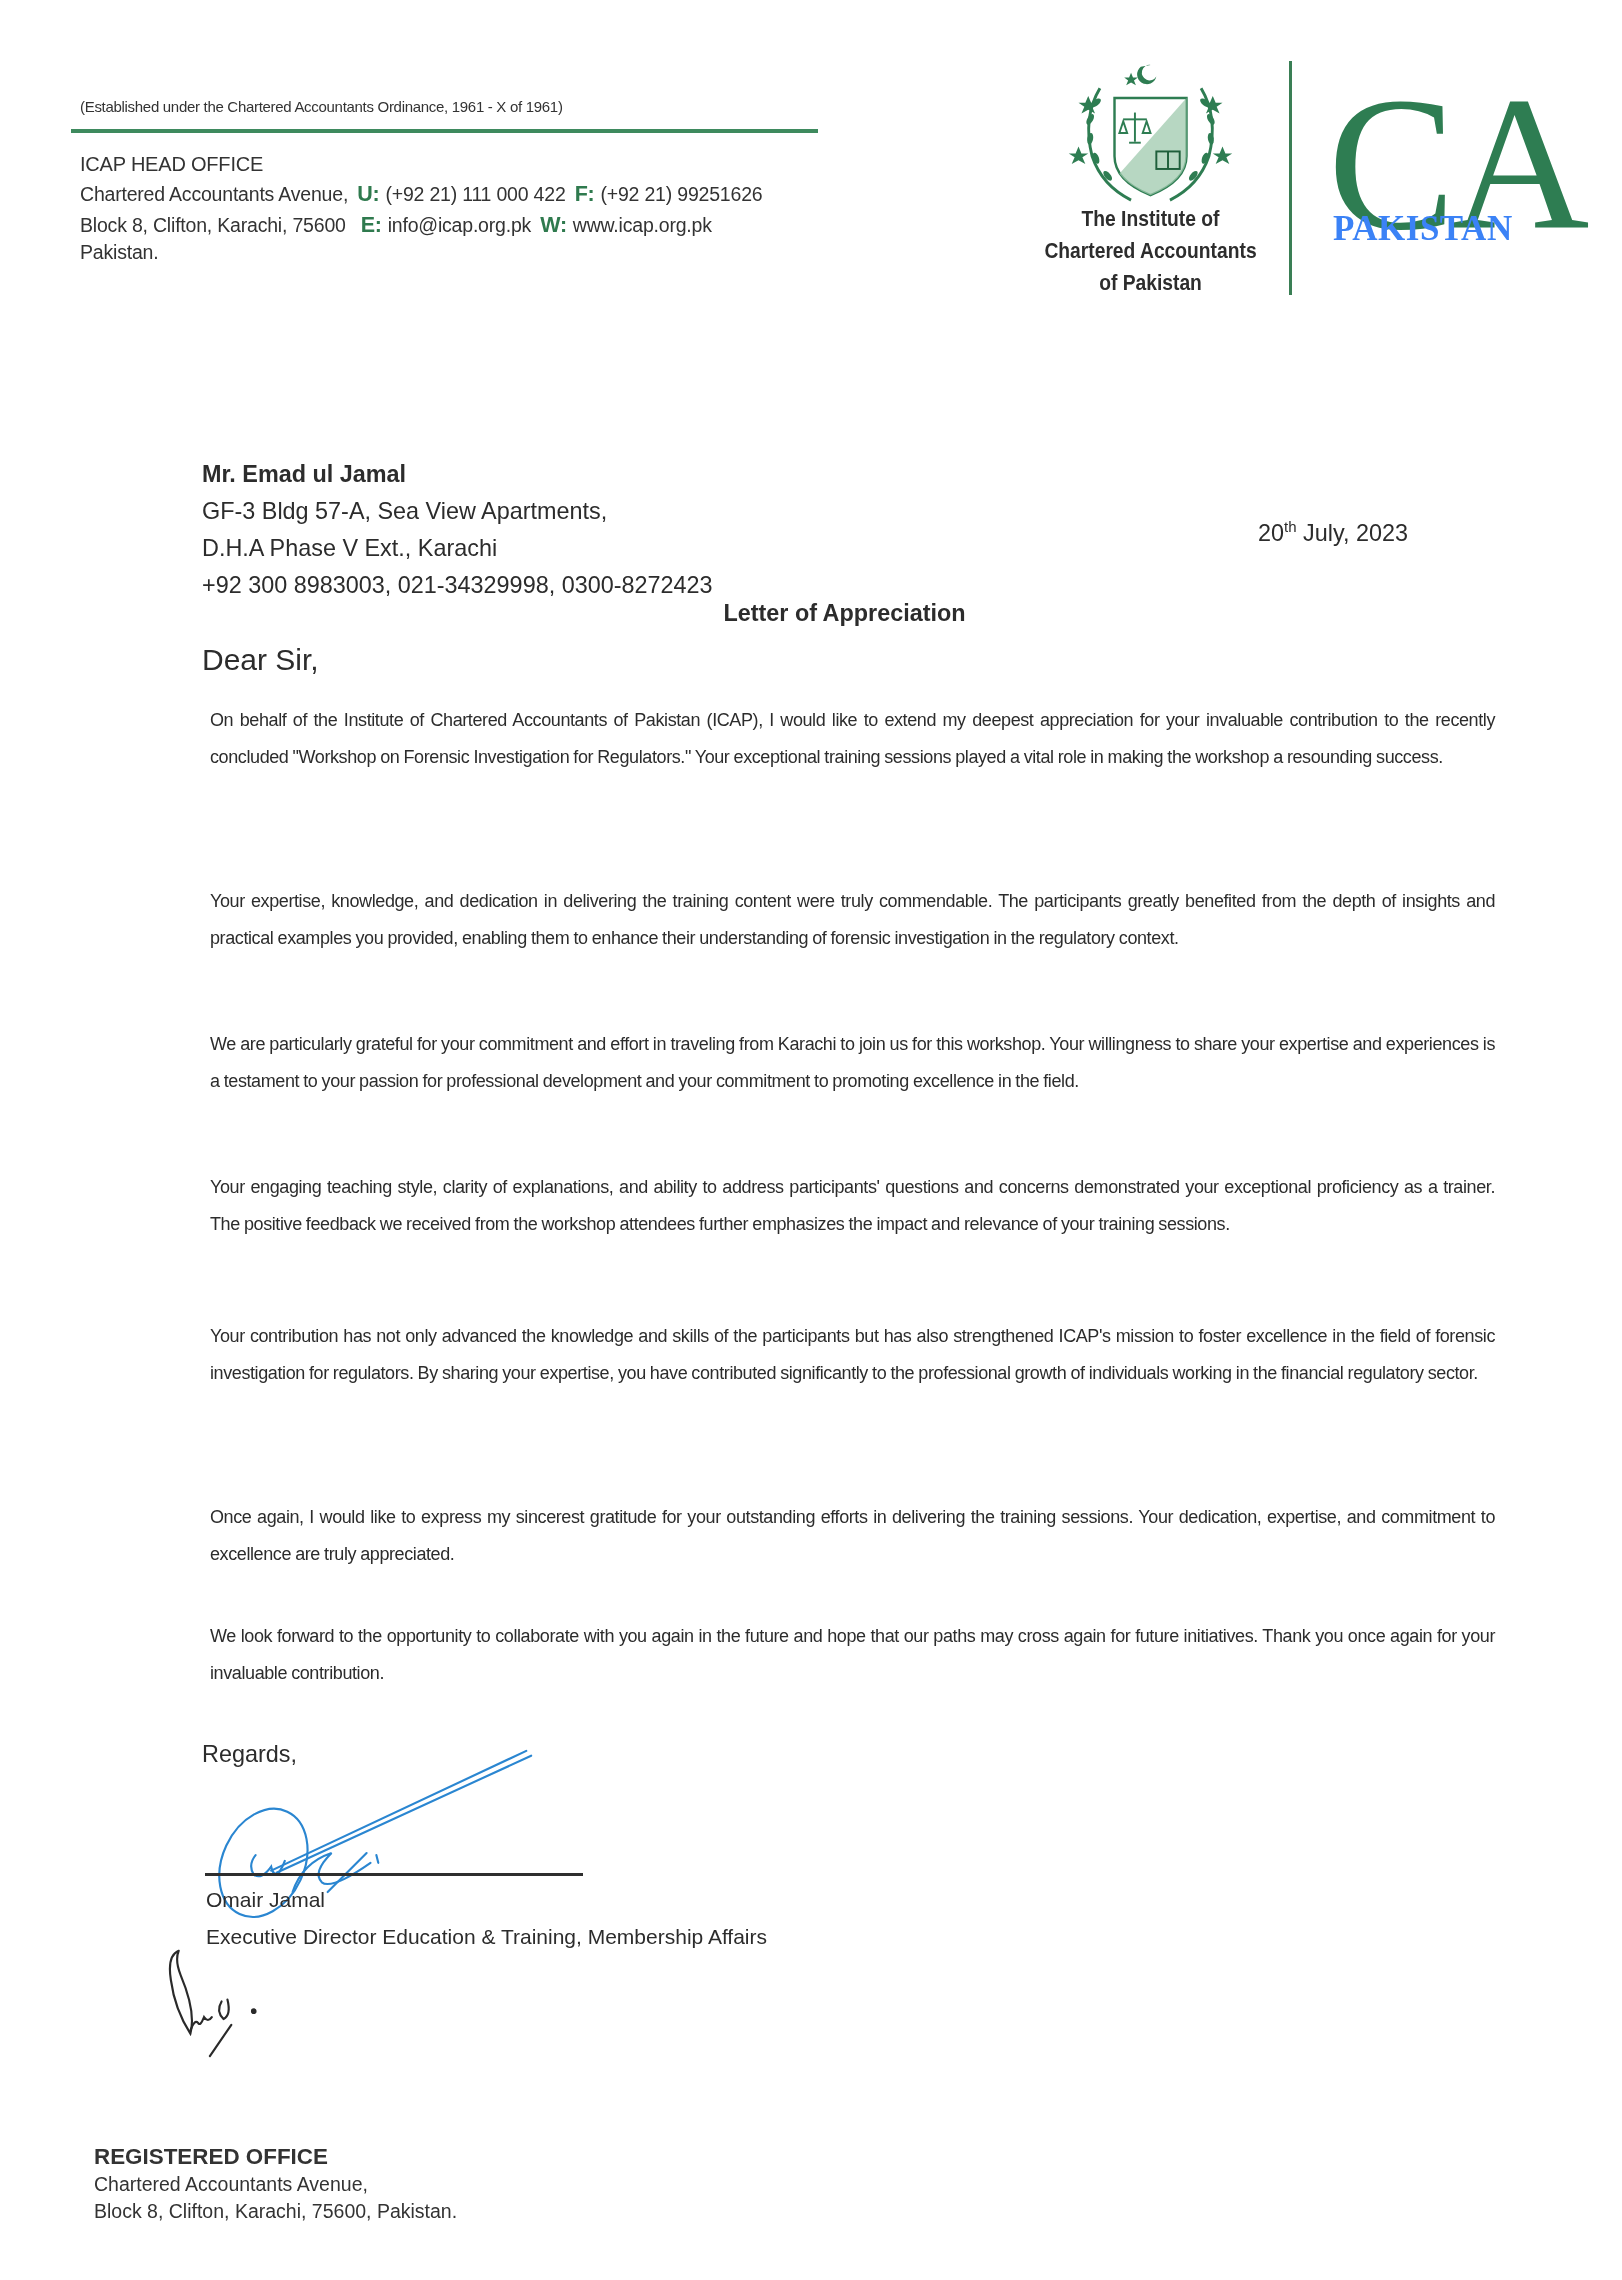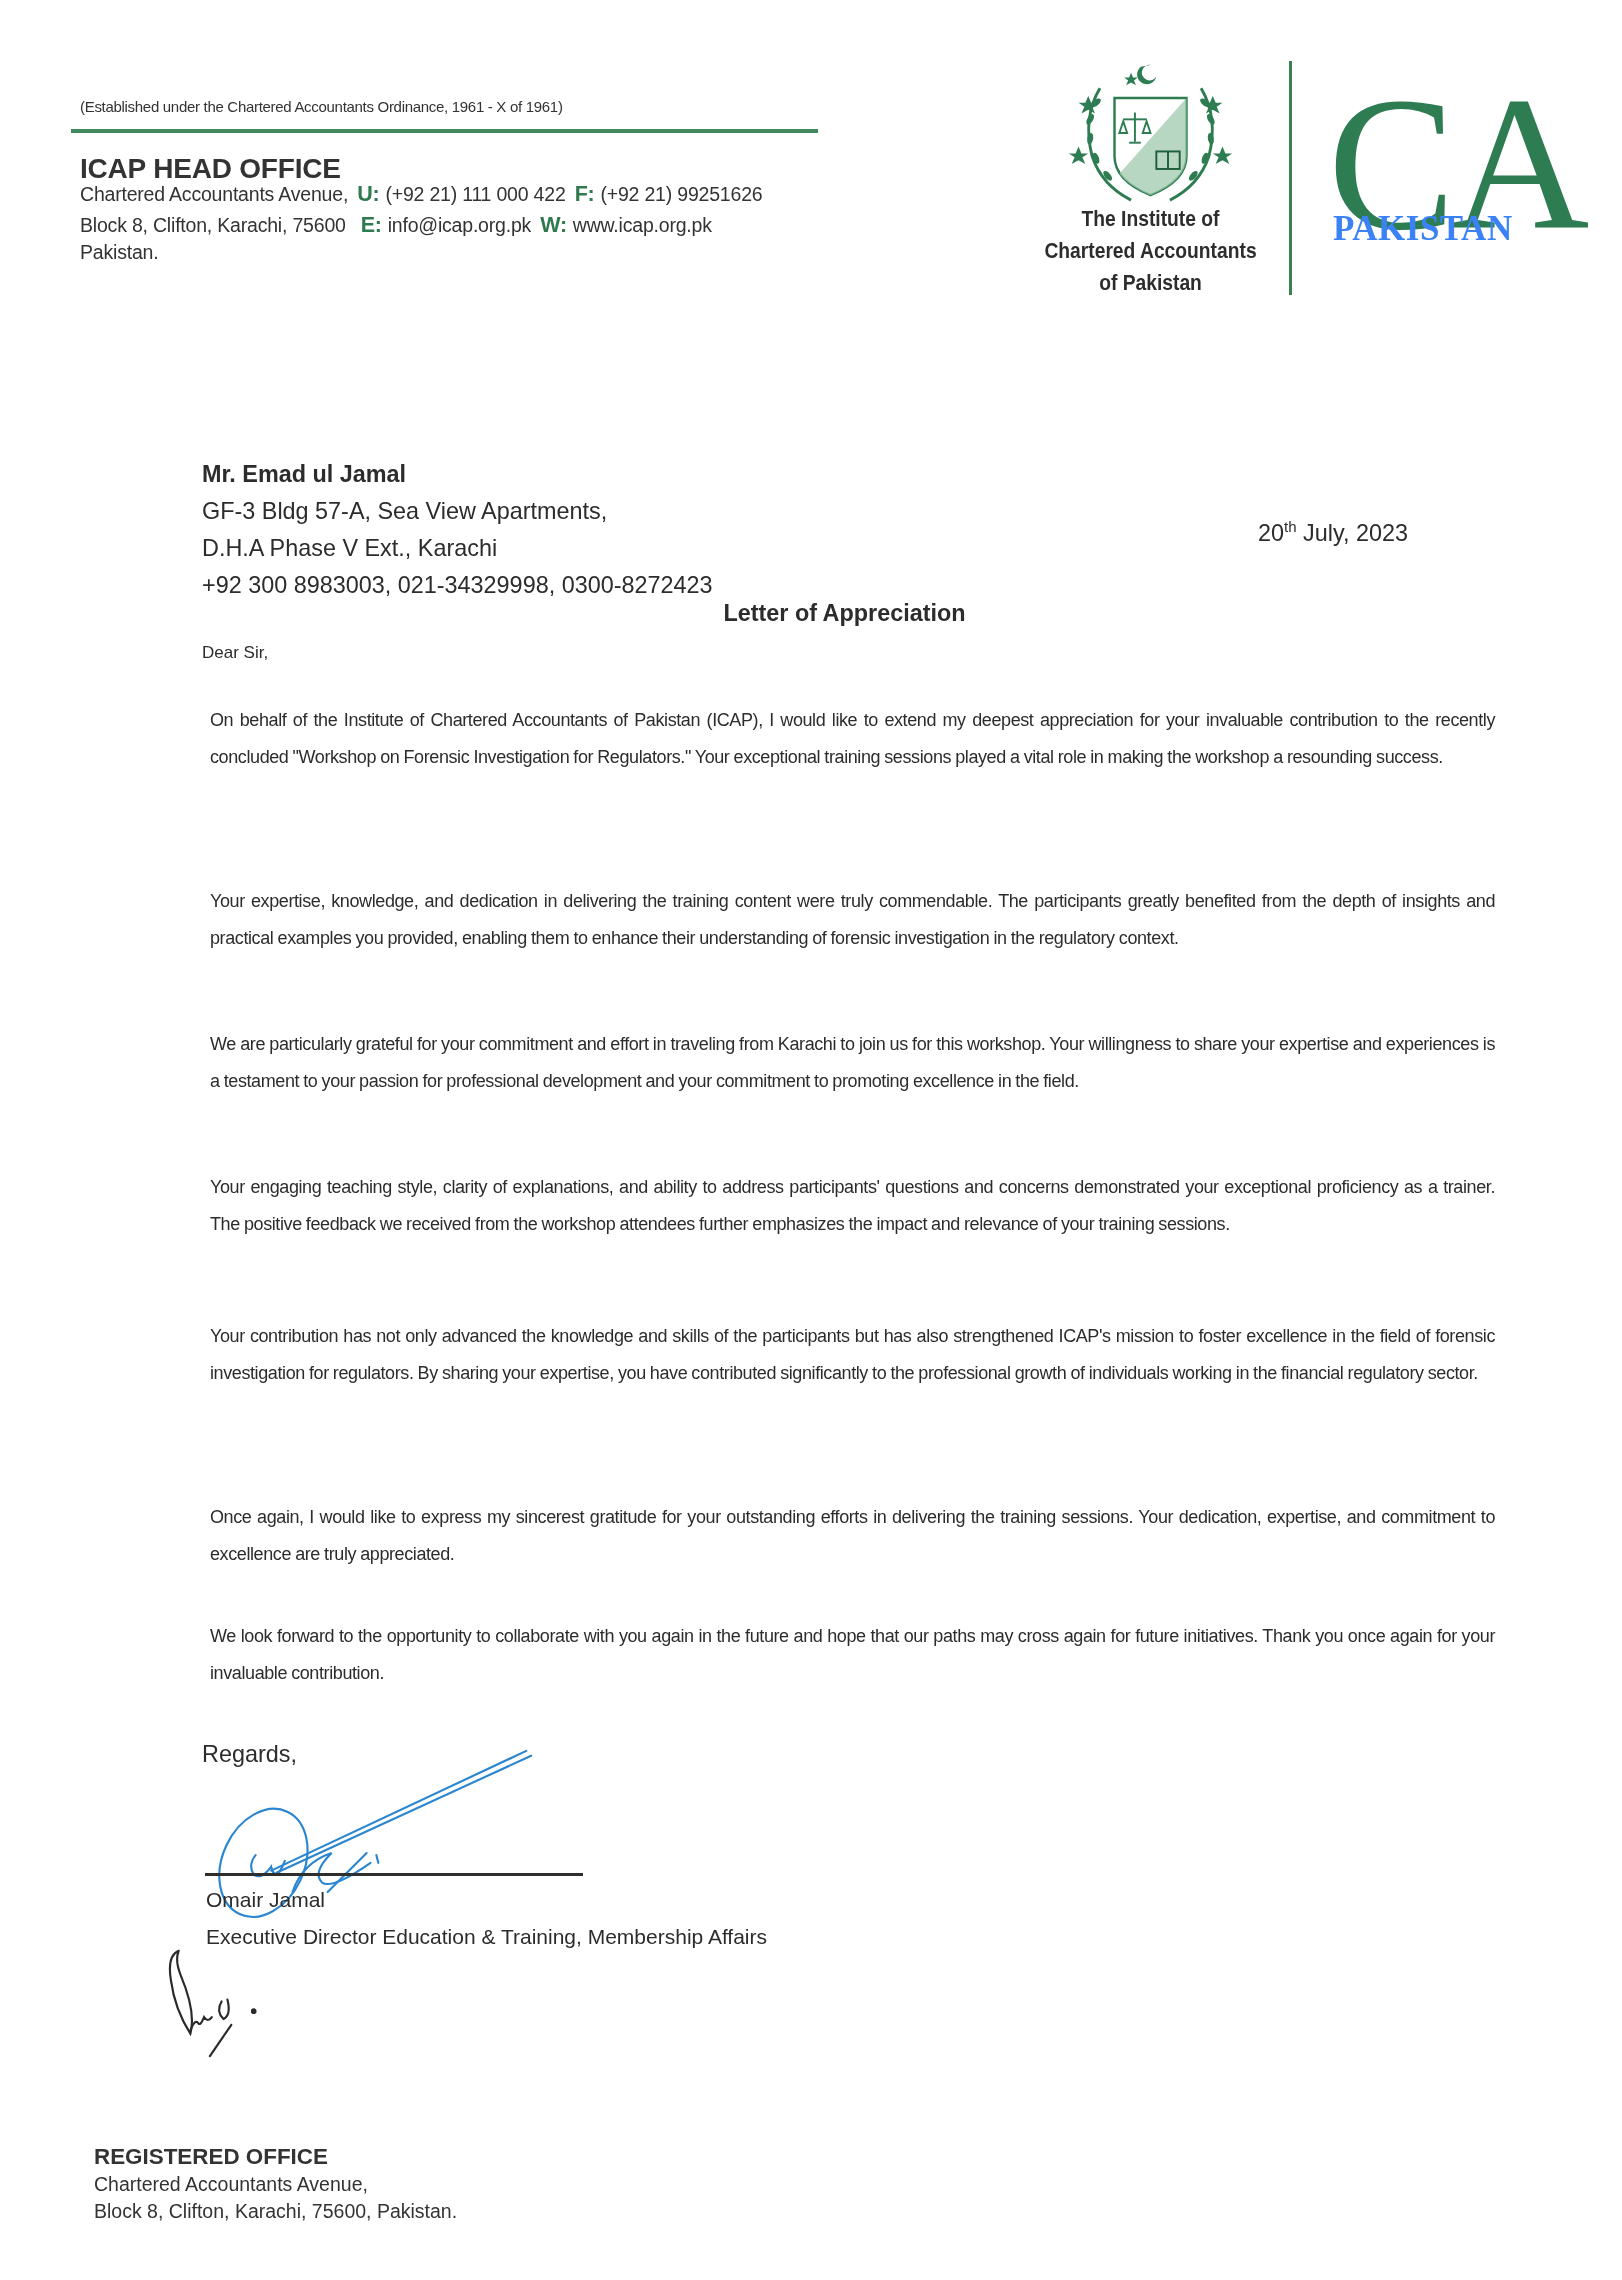--- a/index.html
+++ b/index.html
@@ -1,35 +1,35 @@
 <!DOCTYPE html>
 <html><head>
 <meta charset="utf-8">
 <style>
   html, body { margin:0; padding:0; background:#ffffff; }
   body { width:1623px; height:2280px; position:relative; overflow:hidden; color:#2b2b2b; }
   .abs { position:absolute; }
   .hdr { font-family:"Liberation Sans", sans-serif; color:#333; }
   .established { left:80px; top:98px; font-size:15px; letter-spacing:-0.3px; white-space:nowrap; }
   .rule { left:71px; top:129px; width:747px; height:3.9px; background:#3e8a5e; }
-  .office-title { left:80px; top:153px; font-size:28px; font-weight:bold; letter-spacing:-0.2px; }
+  .office-title { left:80px; top:153px; font-size:20px; font-weight:normal; letter-spacing:-0.2px; }
   .office-line { left:80px; font-size:19.5px; white-space:nowrap; letter-spacing:-0.2px; }
   .office-line .k { color:#2f7a4e; font-weight:bold; font-size:21.5px; margin:0 5.9px 0 3.9px; }
   .crest { left:1061px; top:59px; width:179px; height:146px; }
   .inst { left:1014px; top:203px; width:273px; text-align:center; font-family:"Liberation Sans", sans-serif; font-weight:bold; font-size:22.4px; line-height:32px; color:#2d2d2d; transform:scaleX(0.86); transform-origin:center top; }
   .vdiv { left:1289px; top:61px; width:2.9px; height:234px; background:#3a7f55; }
   .ca { left:1328px; top:68px; font-family:"Liberation Serif", serif; font-size:191px; line-height:191px; color:#2e7d52; letter-spacing:-3.9px; }
   .pak { left:1333px; top:209px; font-family:"Liberation Serif", serif; font-weight:bold; font-size:35px; color:#3b82f6; letter-spacing:0.5px; }
   .body { font-family:"Liberation Sans", sans-serif; color:#2c2c2c; }
   .addr { left:202px; top:456px; font-size:23.4px; line-height:37px; }
   .addr .name { font-weight:bold; }
   .date { left:1258px; top:518px; font-size:23.4px; }
   .date sup { font-size:15px;text-align:center; }
   .title { left:0; width:1689px; top:600px; text-align:center; font-size:23.4px; font-weight:bold; }
-  .salute { left:202px; top:643px; font-size:17px; }
+  .salute { left:202px; top:643px; font-size:30px; }
   .para { left:202px; width:1285px; font-size:18px; line-height:37px; text-align:justify; letter-spacing:-0.4px; word-spacing:-0.5px;margin-left:8px; }
   .regards { left:202px; top:1741px; font-size:23.4px; }
   .sig-line { left:205px; top:1873px; width:378px; height:2.9px; background:#2e2e2e; }
   .signer { left:206px; top:1881px; font-size:21px; line-height:37px; }
   .sig { left:195px; top:1746px; width:351px; height:185px; }
   .initials { left:161px; top:1941px; width:127px; height:117px; }
   .reg-title { left:94px; top:2144px; font-size:22.4px; font-weight:bold; }
   .reg-line { left:94px; font-size:19.5px; }
 </style>
 </head>

